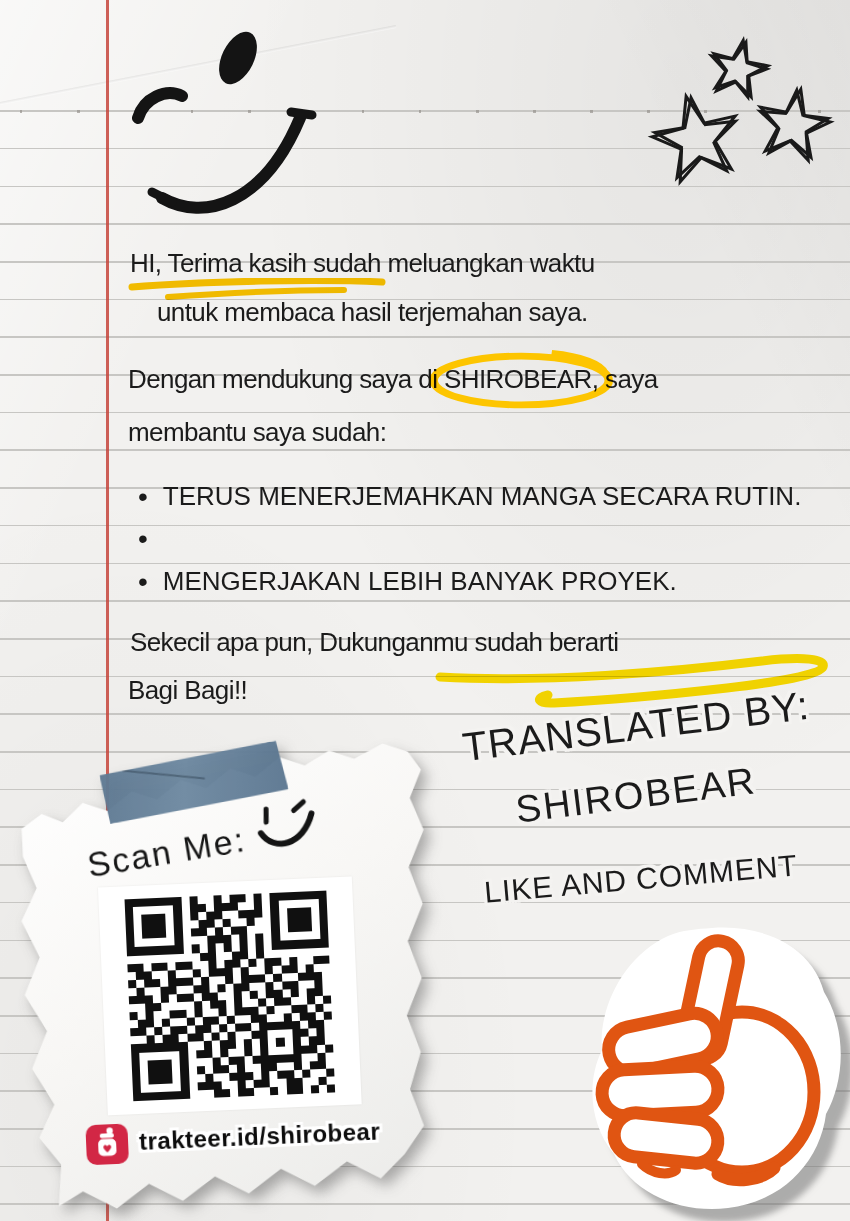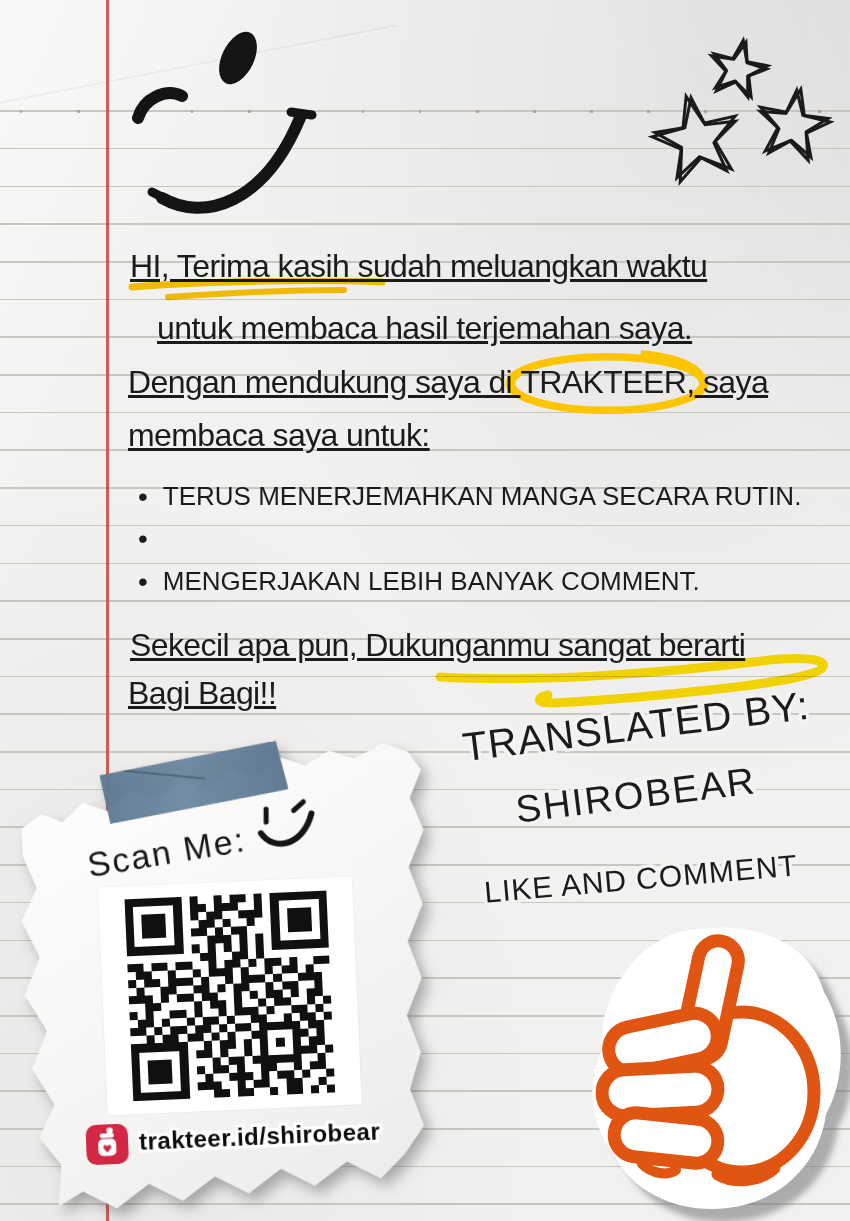--- a/index.html
+++ b/index.html
@@ -28,21 +28,21 @@
     position:absolute; left:106px; top:0; width:2.5px; height:100%;
     background:#c6443b; opacity:.85; z-index:1;
   }
   .crease {
     position:absolute; left:-30px; top:66px; width:430px; height:3px; z-index:0;
     background:linear-gradient(to bottom, rgba(0,0,0,.07), rgba(255,255,255,.5));
     transform:rotate(-11deg);
   }
   .doodle { position:absolute; z-index:2; }
   .txt { position:absolute; z-index:2; color:#1b1b1b; white-space:nowrap; }
-  .main-line { font-size:32px; letter-spacing:-0.6px;text-decoration:underline; }
+  .main-line { font-size:26px; letter-spacing:-0.6px; }
   .bullet-list { position:absolute; z-index:2; }
   .bullet-row { display:flex; align-items:center; gap:15px; margin-bottom:14px;
     font-size:26px; color:#1b1b1b; letter-spacing:0; white-space:nowrap; }
   .bullet-dot { font-size:28px; line-height:26px; }
   .yellow-mark { position:absolute; z-index:3; mix-blend-mode:multiply; pointer-events:none; }
   .circled-wrap { position:relative; display:inline-block; }
   .circle-svg { position:absolute; left:-18px; top:-14px; width:calc(100% + 36px);
     height:calc(100% + 30px); z-index:3; mix-blend-mode:multiply; overflow:visible; }
   .halo { text-shadow:
       -3px -3px 0 #f4f3f1, 3px -3px 0 #f4f3f1, -3px 3px 0 #f4f3f1, 3px 3px 0 #f4f3f1,
@@ -121,45 +121,45 @@
     </g>
 </svg>
 
 <div class="txt main-line" style="left:130px; top:248px;">
   <span>HI, Terima kasih</span><span> sudah meluangkan waktu</span>
 </div>
 <svg class="yellow-mark" style="left:126px; top:278px;" width="264" height="26" viewBox="0 0 264 26">
   <path d="M6,9 C80,3 192,1 256,4" stroke="#fdc500" stroke-width="7" fill="none" stroke-linecap="round"></path>
   <path d="M42,19 C112,14 182,12 218,12" stroke="#fdc500" stroke-width="6" fill="none" stroke-linecap="round"></path>
 </svg>
-<div class="txt main-line" style="left:157px; top:310px;text-align:right;">untuk membaca hasil terjemahan saya.</div>
+<div class="txt main-line" style="left:157px; top:297px;text-align:right;">untuk membaca hasil terjemahan saya.</div>
 
 <div class="txt main-line" style="left:128px; top:364px;">
   <span>Dengan mendukung saya di </span><span class="circled-wrap"><svg class="circle-svg" viewBox="0 0 100 40" preserveAspectRatio="none">
         <ellipse cx="50" cy="20" rx="46" ry="16" fill="none" stroke="#fdc500" stroke-width="4.5"></ellipse>
         <path d="M66,2 C82,4 92,9 94,15" fill="none" stroke="#fdc500" stroke-width="4"></path>
-      </svg><span>TRAKTEER,</span></span><span> saya</span>
+      </svg><span>SHIROBEAR,</span></span><span> saya</span>
 </div>
-<div class="txt main-line" style="left:128px; top:417px;">membaca saya untuk:</div>
+<div class="txt main-line" style="left:128px; top:417px;">membantu saya sudah:</div>
 
 <div class="bullet-list" style="left:138px; top:481px;">
   <div class="bullet-row">
     <span class="bullet-dot">•</span>
     <span>TERUS MENERJEMAHKAN MANGA SECARA RUTIN.</span>
   </div>
   <div class="bullet-row">
     <span class="bullet-dot">•</span>
   </div>
   <div class="bullet-row">
     <span class="bullet-dot">•</span>
-    <span>MENGERJAKAN LEBIH BANYAK COMMENT.</span>
+    <span>MENGERJAKAN LEBIH BANYAK PROYEK.</span>
   </div>
 </div>
 
-<div class="txt main-line" style="left:130px; top:627px;">Sekecil apa pun, Dukunganmu sangat berarti</div>
+<div class="txt main-line" style="left:130px; top:627px;">Sekecil apa pun, Dukunganmu sudah berarti</div>
 <div class="txt main-line" style="left:128px; top:675px;">Bagi Bagi!!</div>
 
 <svg class="yellow-mark" style="left:432px; top:644px;" width="402" height="66" viewBox="0 0 402 66">
   <path d="M8,33 C110,39 240,28 330,17 C372,12 394,15 391,23 C388,31 345,38 295,44 C225,52 160,57 122,59 C106,60 102,54 116,51" stroke="#ffe000" stroke-width="9" fill="none" stroke-linecap="round"></path>
 </svg>
 
 <div class="txt halo translated">TRANSLATED BY:</div>
 <div class="txt halo shirobear">SHIROBEAR</div>
 <div class="txt halo cta">LIKE AND COMMENT</div>
 

